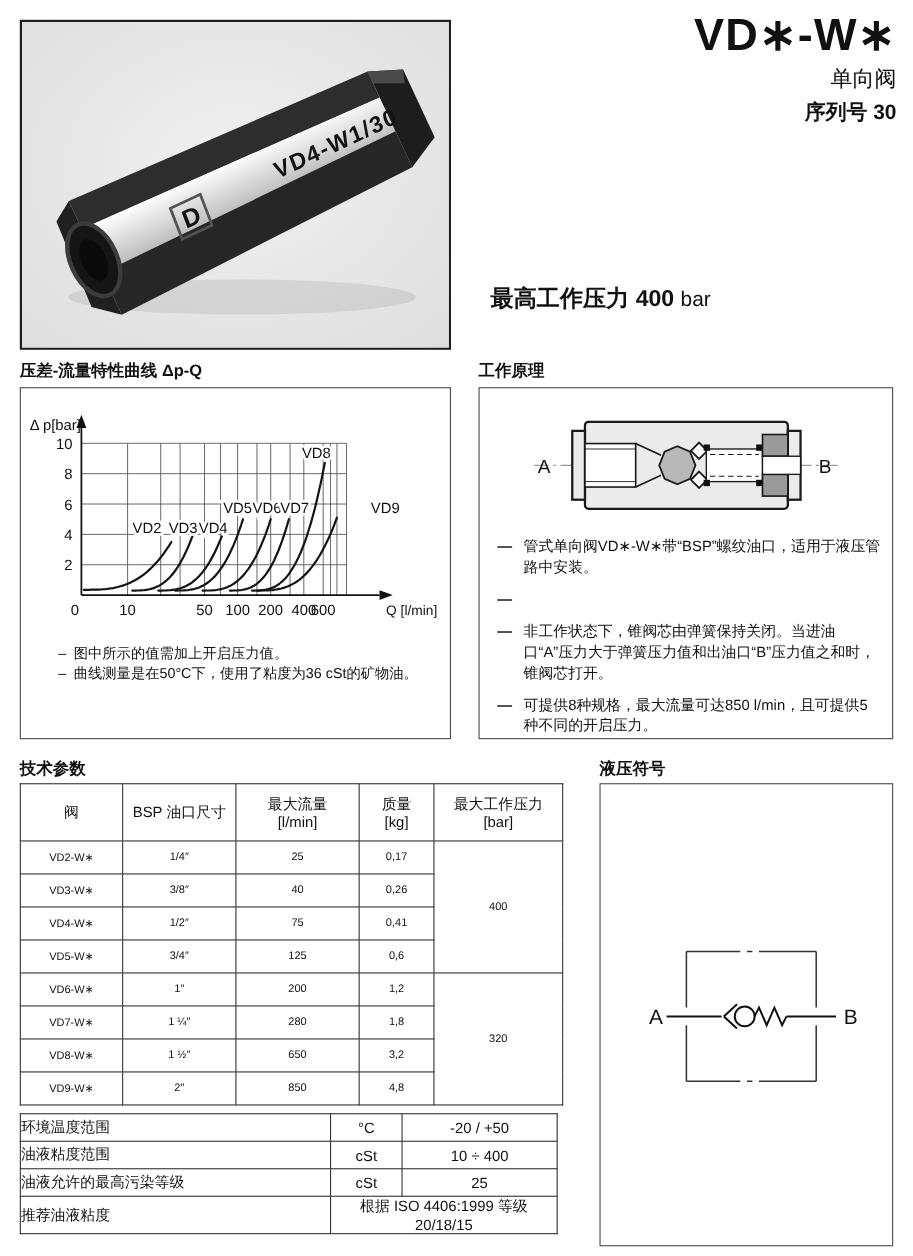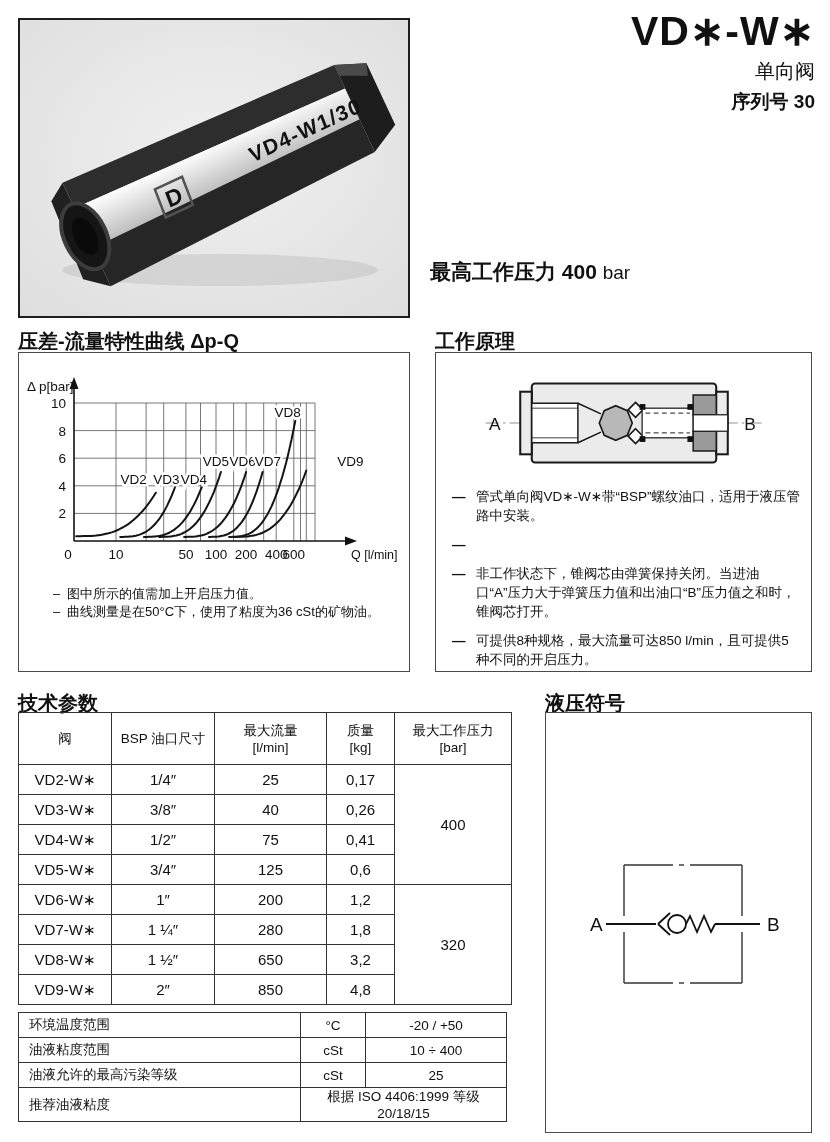--- a/index.html
+++ b/index.html
@@ -9,25 +9,25 @@
     font-family:"Liberation Sans", sans-serif; color:#111; overflow:hidden;
   }
   
   .title-block { position:absolute; top:9px; right:15px; text-align:right; }
   .model { font-size:41px; font-weight:bold; letter-spacing:1px; line-height:1.1; }
   .subtitle { font-size:20px; margin-top:4px; }
   .series { font-size:19px; font-weight:bold; margin-top:4px; }
   
   .photo-box { position:absolute; left:18px; top:18px; width:392px; height:300px; border:2px solid #1f1f1f; }
   
-  .intro { position:absolute; left:430px; top:257px; font-size:21px; line-height:29px; }
+  .intro { position:absolute; left:446px; top:257px; font-size:21px; line-height:29px; }
   .intro .b { font-weight:bold; }
   .intro .reg { font-size:19px; font-weight:normal; }
   
-  .sec-title { position:absolute; font-size:20px; font-weight:bold; }
+  .sec-title { position:absolute; font-size:15px; font-weight:bold; }
   #curve-title { left:18px; top:328px; }
   #principle-title { left:435px; top:328px; }
   #tech-title { left:18px; top:690px; }
   #symbol-title { left:545px; top:690px; }
   
   .box { position:absolute; border:1px solid #4a4a4a; background:#fff; }
   #chart-box { left:18px; top:352px; width:392px; height:320px; }
   #principle-box { left:435px; top:352px; width:377px; height:320px; }
   #symbol-box { left:545px; top:712px; width:267px; height:421px; }
   svg text { font-family:"Liberation Sans", sans-serif; fill:#111; }
@@ -35,27 +35,27 @@
   .notes { position:absolute; left:34px; top:232px; width:346px; font-size:13px; line-height:18px; }
   .note-item { display:flex; }
   .note-item .dash { flex:0 0 14px; }
   
   .bullets { position:absolute; left:16px; top:134px; width:350px; font-size:13.5px; line-height:19px; }
   .bullet { display:flex; margin-bottom:10px; }
   .bullet .dash { flex:0 0 24px; font-weight:bold; }
   
   table { border-collapse:collapse; }
   .tech-table { position:absolute; left:18px; top:712px; table-layout:fixed; }
-  .tech-table td { border:1px solid #333; text-align:center; font-size:15px; white-space:pre-line; }
+  .tech-table td { border:1px solid #333; text-align:center; font-size:10px; white-space:pre-line; }
   .tech-table tr.hdr td { height:52px; font-size:13.5px; }
   .tech-table tr.row td { height:30px; }
   
   .cond-table { position:absolute; left:18px; top:1012px; table-layout:fixed; }
   .cond-table td { border:1px solid #333; font-size:13.5px; height:25px; text-align:center; }
-  .cond-table td.lbl { text-align:left; padding-left:10px; }
+  .cond-table td.lbl { text-align:left; padding-left:0; }
 </style>
 </head>
 <body>
 
 <div class="page">
 
   <div class="photo-box">
     <svg width="388" height="296" viewBox="0 0 388 296">
       <defs>
         <linearGradient id="face" x1="0" y1="0" x2="0" y2="1">

